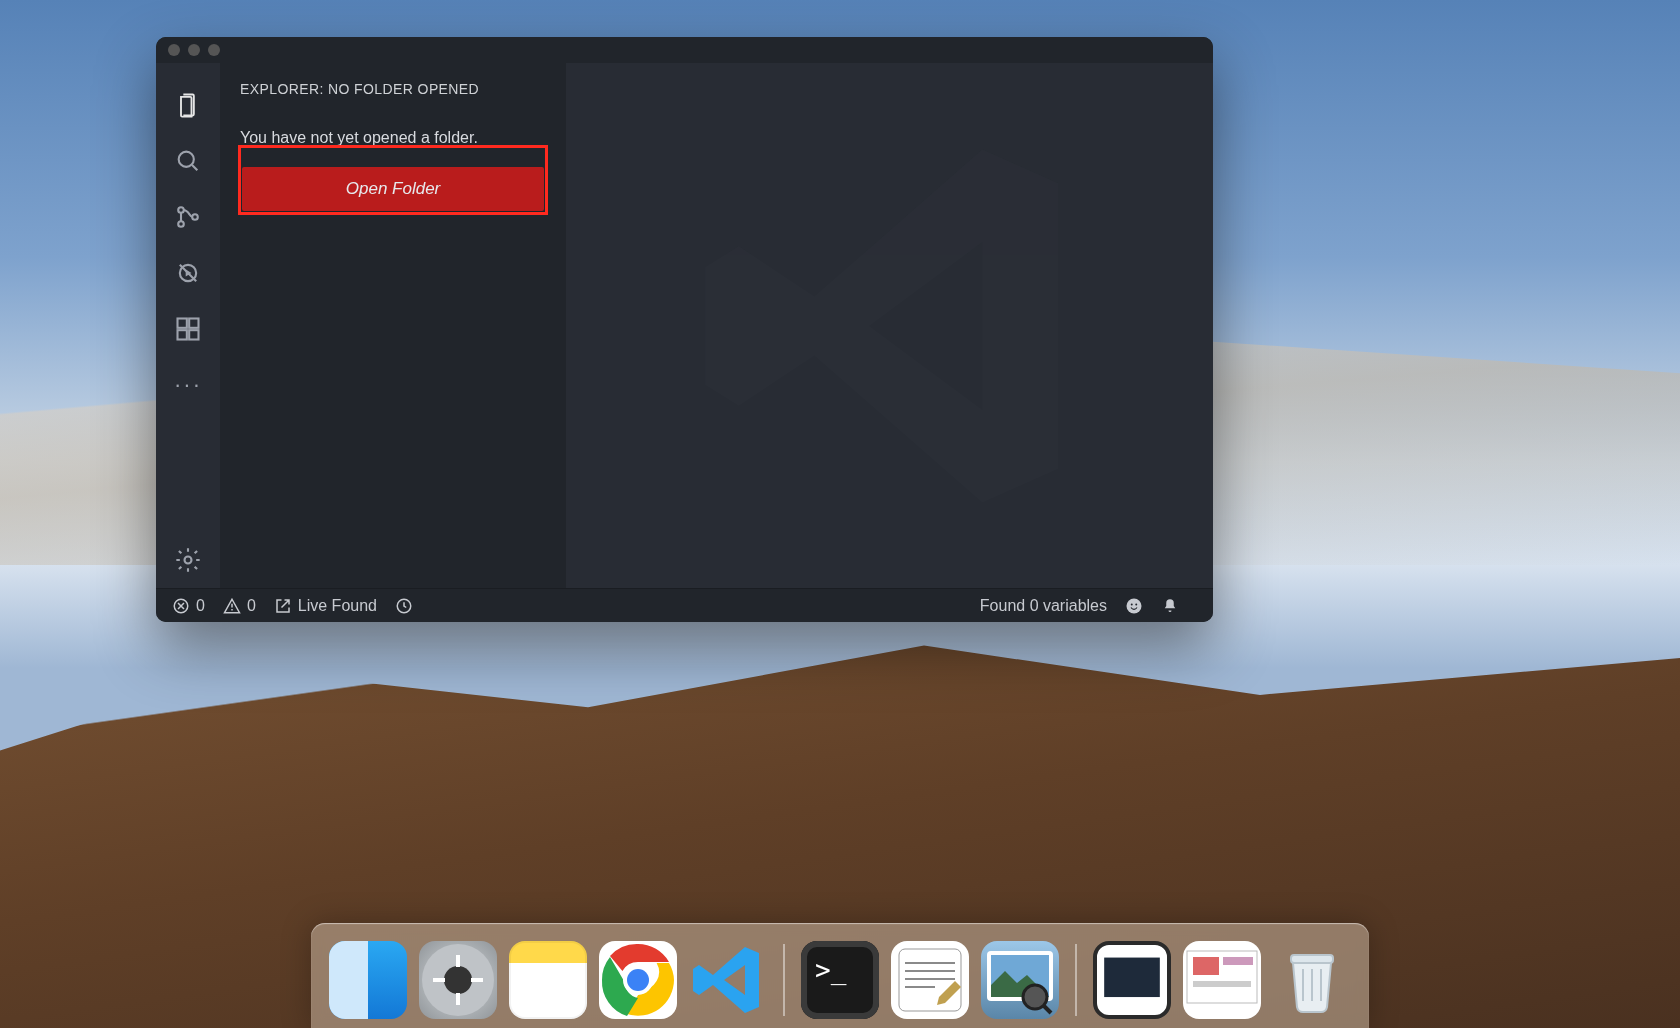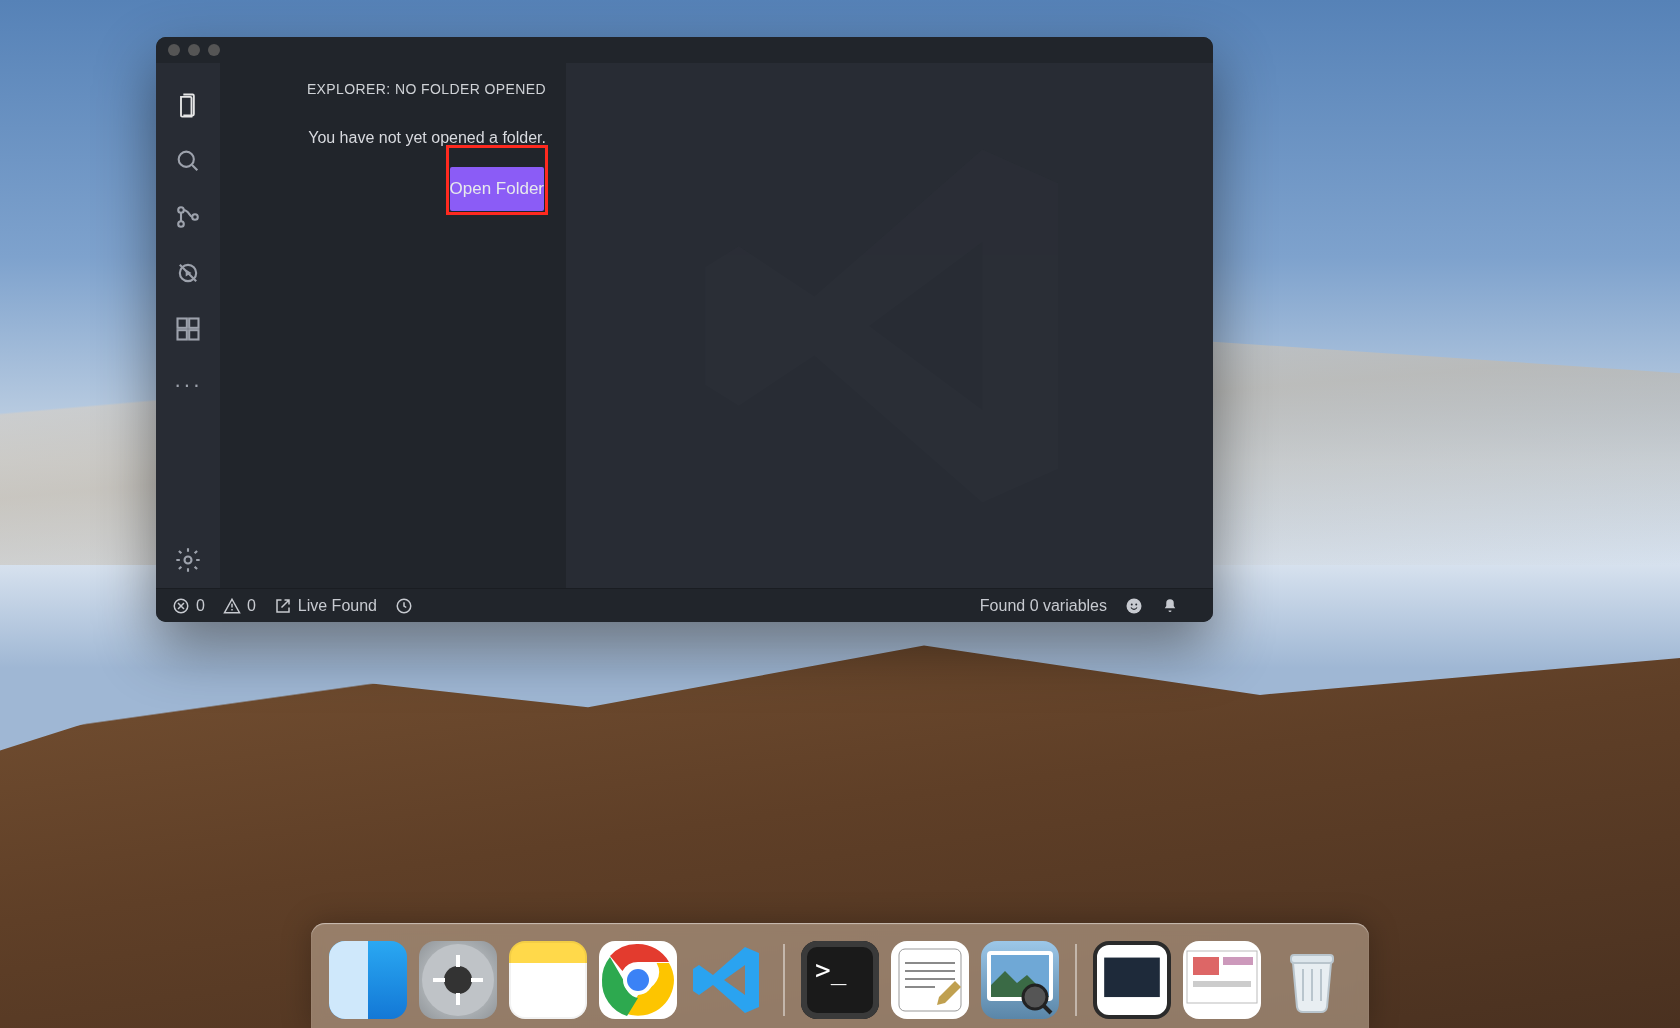--- a/index.html
+++ b/index.html
@@ -49,24 +49,24 @@
 .traffic { display:flex; gap:8px;}
 .traffic span { width:12px; height:12px; border-radius:50%; background:#555;}
 .vscode-body { flex:1; display:flex; min-height:0;}
 .activity-bar { width:64px; background:#282c34; display:flex; flex-direction:column; align-items:center; padding-top:14px;}
 .activity-bar .ab-icon { width:64px; height:56px; display:flex; align-items:center; justify-content:center; color:#9da2ac; cursor:pointer; }
 .activity-bar .ab-icon.active { color:#e6e6e6; }
 .activity-bar .ab-icon svg { width:28px; height:28px; }
 .activity-bar .spacer { flex:1; }
 .ab-icon.more { font-size:22px; letter-spacing:2px; }
 
-.sidebar { width:346px; background:#21252b; color:#c9ccd1; display:flex; flex-direction:column; padding:18px 20px 18px 20px;align-items:flex-end;}
+.sidebar { width:346px; background:#21252b; color:#c9ccd1; display:flex; flex-direction:column; padding:18px 20px 18px 20px;}
 .sidebar-title { font-size:14px; letter-spacing:.4px; color:#cfd2d6; }
 .sidebar-msg { margin-top:32px; font-size:16px; color:#d8dadf;}
-.open-folder-btn { margin-top:18px; height:44px; background:#8b5cf6; color:#e7e9ec; font-size:17px; border:none; border-radius:2px; cursor:pointer;}
+.open-folder-btn { margin-top:18px; height:44px; background:#b91c1c; color:#e7e9ec; font-size:17px; border:none; border-radius:2px; cursor:pointer;font-style:italic;}
 .open-folder-wrap { padding:2px; }
 
 .editor-area { flex:1; background:#282c34; position:relative; display:flex; align-items:center; justify-content:center;}
 .editor-area svg.logo { width:420px; height:420px; opacity:.12; }
 
 .statusbar { height:34px; background:#21252b; color:#c7cad0; font-size:16px; display:flex; align-items:center; padding:0 16px; border-top:1px solid #1a1d22;}
 .statusbar .sb-item { display:flex; align-items:center; gap:6px; margin-right:18px; cursor:pointer;}
 .statusbar .spacer { flex:1; }
 .statusbar svg { width:18px; height:18px; }
 

